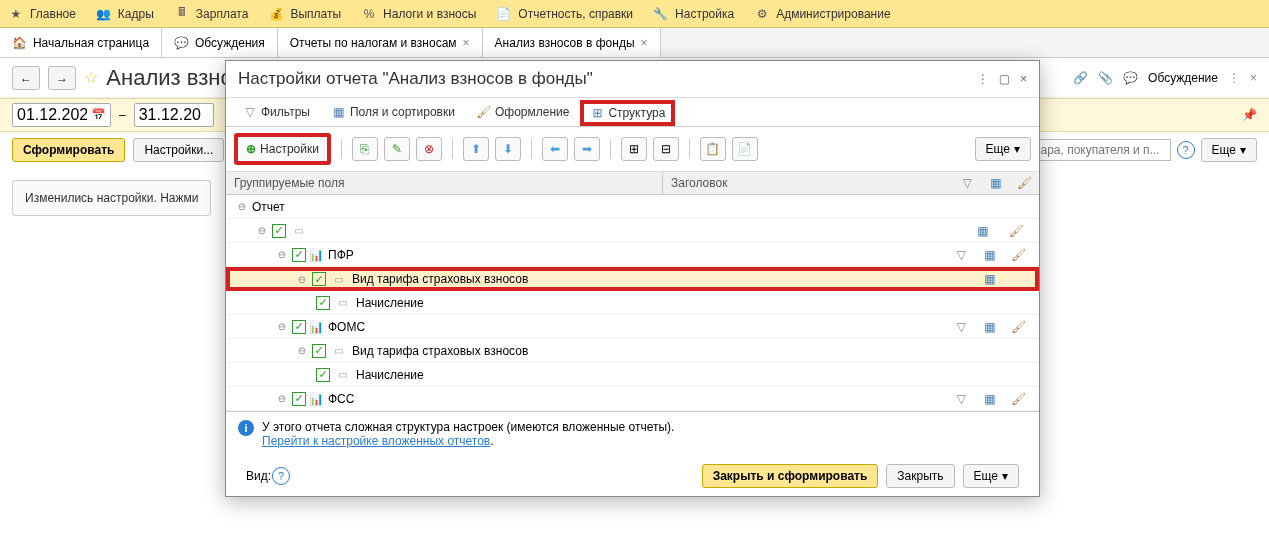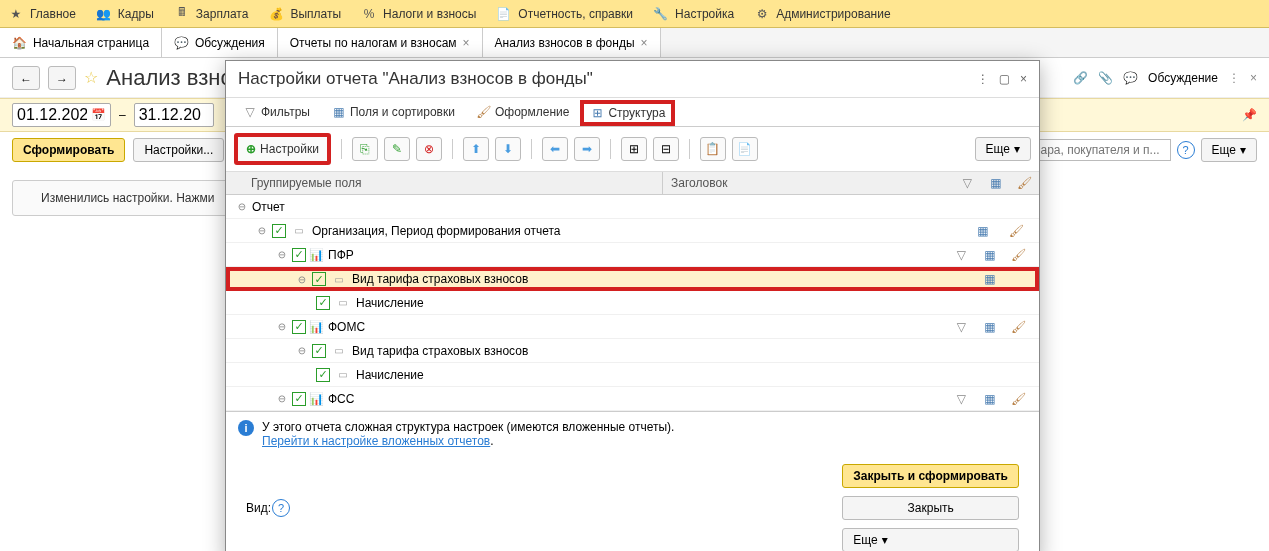--- a/index.html
+++ b/index.html
@@ -138,21 +138,21 @@
       cursor: pointer;
       font-size: 12px;
     }
     .btn-yellow {
       background: #ffe691;
       border: 1px solid #c9a800;
       font-weight: bold;
     }
     .notice-box {
       margin: 12px;
-      padding: 10px 28px;
+      padding: 10px 12px;
       border: 1px solid #ccc;
       border-radius: 3px;
       background: #fafafa;
       color: #333;
       display: inline-block;
     }
     
     .modal {
       position: absolute;
       top: 60px;
@@ -246,21 +246,21 @@
     
     .tree-header {
       display: flex;
       background: #f0f0f0;
       border-bottom: 1px solid #ccc;
       font-size: 12px;
       color: #555;
     }
     .tree-header-col1 {
       flex: 1;
-      padding: 4px 25px;
+      padding: 4px 8px;
       border-right: 1px solid #ccc;
     }
     .tree-header-col2 {
       width: 290px;
       padding: 4px 8px;
     }
     .tree-header-icons {
       width: 86px;
       display: flex;
       align-items: center;
@@ -398,21 +398,20 @@
       display: inline-flex;
       align-items: center;
       justify-content: center;
       font-size: 11px;
       cursor: pointer;
     }
     .footer-right {
       margin-left: auto;
       display: flex;
       gap: 8px;
-      flex-direction: column;
     }
     .btn-more {
       display: flex;
       align-items: center;
       gap: 4px;
     }
     
     .hi { width:14px; height:14px; display:inline-flex; align-items:center; justify-content:center; cursor:pointer; }
   </style>
 </head>
@@ -619,21 +618,20 @@
         <span class="expander">⊖</span>
         <span>Отчет</span>
       </div>
       <div class="tree-icons"></div>
     </div>
     <div class="tree-row">
       <div class="tree-main indent-1">
         <span class="expander">⊖</span>
         <span class="chk">✓</span>
         <span class="group-icon">▭</span>
-        <span>Организация, Период формирования отчета</span>
       </div>
       <div class="tree-icons">
         <span></span>
         <span class="hi">▦</span>
         <span class="hi" style="color:#b47a3c;">🖌</span>
       </div>
     </div>
     <div class="tree-row">
       <div class="tree-main indent-2">
         <span class="expander">⊖</span>

